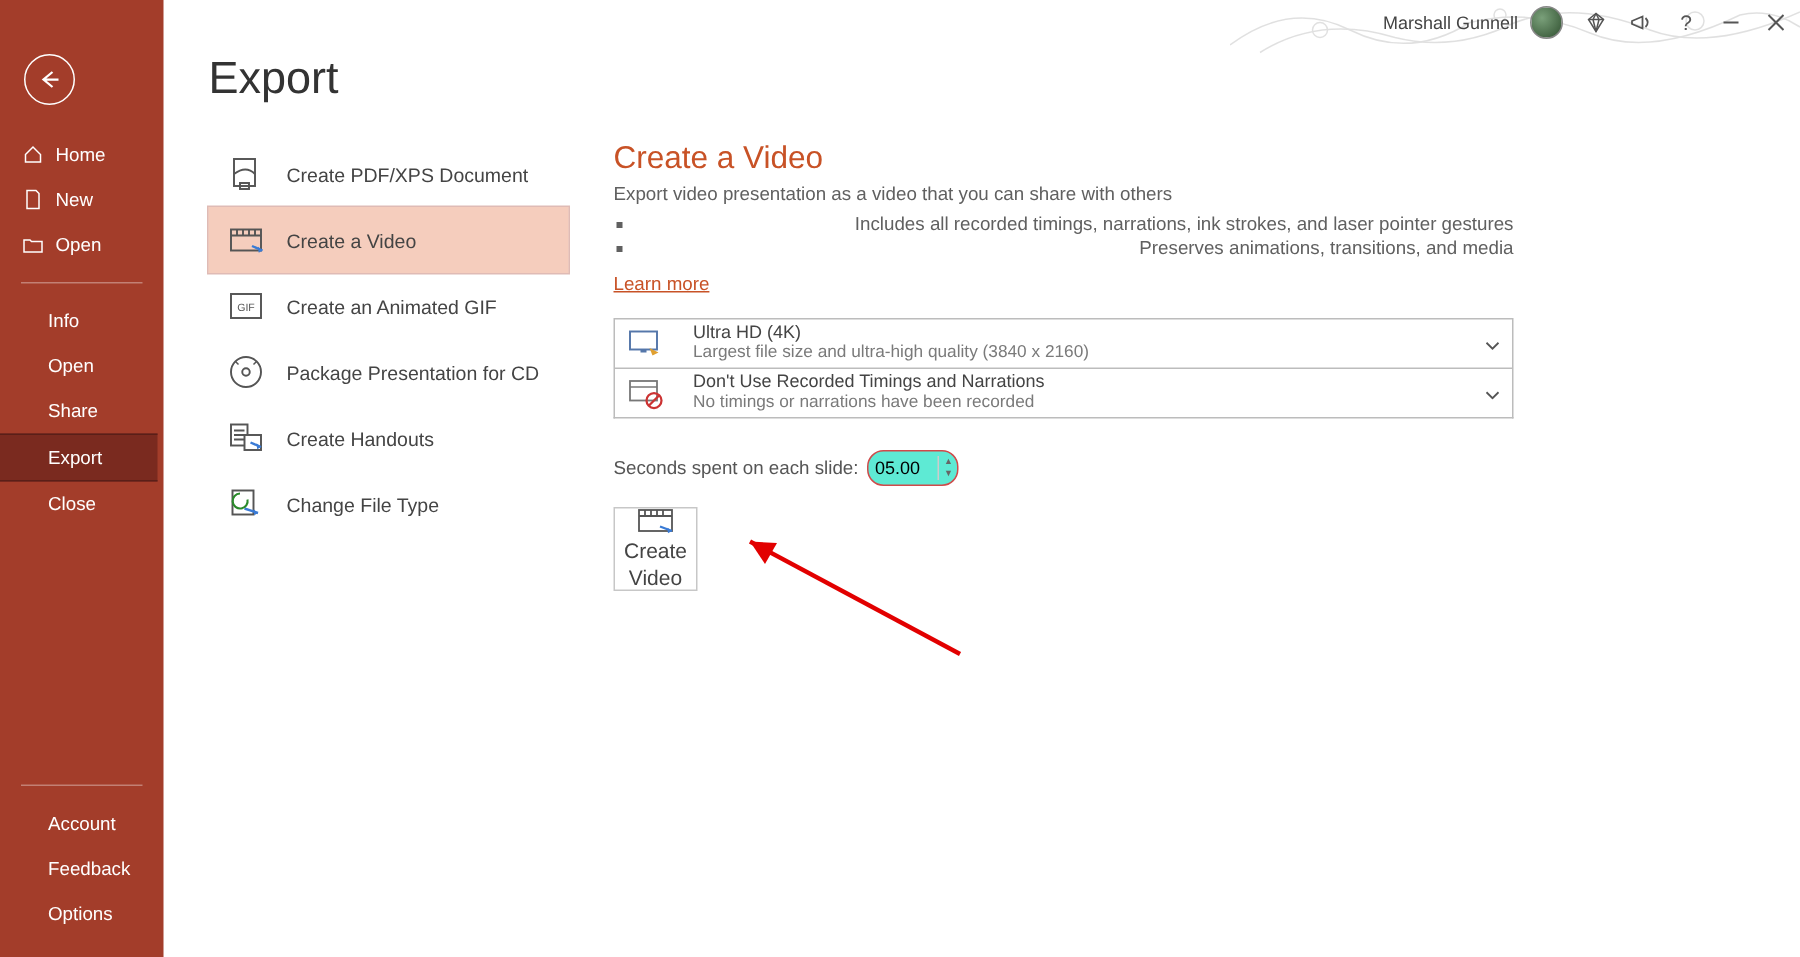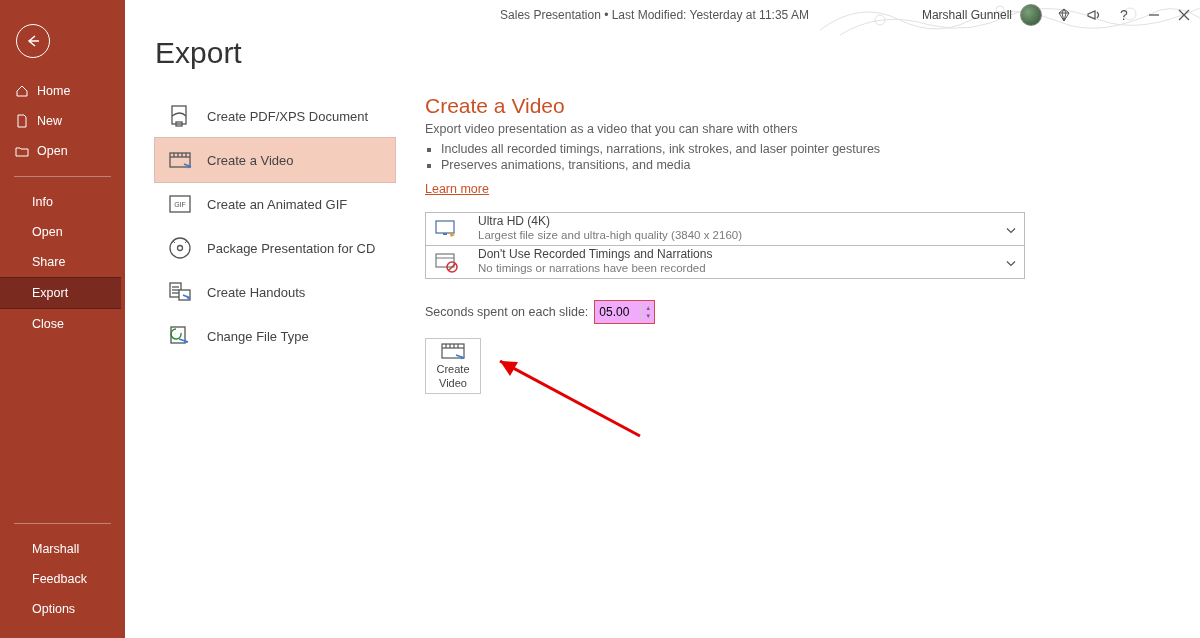--- a/index.html
+++ b/index.html
@@ -18,77 +18,74 @@
   .app{display:flex;height:100%;position:relative;}
   
   .swirl{position:absolute;right:0;top:0;height:38px;width:380px;pointer-events:none;opacity:.25;}
   
   .titlebar{position:absolute;top:0;left:109px;right:0;height:30px;display:flex;align-items:center;justify-content:center;font-size:12px;color:#555;z-index:2;}
   .titlebar-right{position:absolute;right:8px;top:4px;display:flex;align-items:center;gap:14px;z-index:3;font-size:14px;color:#444;}
   .titlebar-right .uname{font-size:12px;margin-right:-6px;}
   .avatar{width:20px;height:20px;border-radius:50%;background:radial-gradient(circle at 35% 35%,#7aa07a,#2f4f2f);border:1px solid #888;}
   .win-btn{display:inline-flex;align-items:center;justify-content:center;width:16px;height:16px;}
   
-  .sidebar{width:125px;background:var(--maroon);color:#fff;display:flex;flex-direction:column;padding-top:8px;font-size:12.5px;}
+  .sidebar{width:109px;background:var(--maroon);color:#fff;display:flex;flex-direction:column;padding-top:20px;font-size:12.5px;}
   .back-btn{width:32px;height:32px;border:1.5px solid #fff;border-radius:50%;margin:16px 0 18px 16px;display:flex;align-items:center;justify-content:center;}
   .sb-item{display:flex;align-items:center;gap:8px;padding:8px 0 8px 15px;cursor:pointer;}
   .sb-item.indent{padding-left:32px;}
   .sb-item.selected{background:var(--maroon-selected);border:1px solid #5a1f18;border-left:none;border-right:none;margin-right:4px;}
   .sb-icon{width:14px;height:14px;display:inline-flex;align-items:center;justify-content:center;}
   .sb-sep{height:1px;background:rgba(255,255,255,.35);margin:10px 14px;}
   .sb-bottom{margin-top:auto;padding-bottom:14px;}
   
   .main{flex:1;padding:36px 0 0 30px;overflow:hidden;}
   h1.page-title{font-weight:300;font-size:30px;margin:0 0 24px 0;color:#333;}
   .cols{display:flex;gap:30px;}
   .export-list{width:240px;}
   .export-item{display:flex;align-items:center;gap:14px;height:44px;padding:0 12px;cursor:pointer;color:#444;}
   .export-item .ei-icon{width:26px;height:26px;display:flex;align-items:center;justify-content:center;}
   .export-item.selected{background:var(--peach);outline:1px solid rgba(163,61,42,.35);}
   .detail{flex:0 0 600px;}
   .detail h2{font-weight:400;font-size:21px;color:var(--orange);margin:0 0 4px 0;}
   .sub{font-size:12.5px;color:var(--text-light);margin:0 0 6px 0;}
   ul.bullets{margin:0 0 4px 0;padding-left:16px;color:var(--text-light);font-size:12.5px;}
-  ul.bullets li{margin:2px 0;list-style:square;}
+  ul.bullets li{margin:2px 0;list-style:square;text-align:right;}
   a.learn{font-size:12.5px;color:var(--orange);text-decoration:underline;display:inline-block;margin:6px 0 16px 0;}
   .combo{border:1px solid #bcbcbc;display:flex;align-items:center;position:relative;height:32px;padding-left:8px;cursor:pointer;margin:0;}
   .combo + .combo{border-top:none;}
   .combo .c-icon{width:24px;height:24px;margin-right:8px;flex:0 0 24px;}
   .combo .c-lines{display:flex;flex-direction:column;line-height:1.15;padding:2px 0;margin-left:12px;}
   .combo .c-title{font-size:12px;color:#444;}
   .combo .c-sub{font-size:11.5px;color:var(--text-faint);}
   .combo .chev{position:absolute;right:8px;top:50%;transform:translateY(-50%);}
   .spent-row{display:flex;align-items:center;gap:6px;margin-top:21px;font-size:12.5px;color:#555;}
-  .numbox{border:1.5px solid var(--red);border-radius:0;display:flex;align-items:center;height:22px;background:#f0abfc;}
+  .numbox{border:1.5px solid var(--red);border-radius:11px;display:flex;align-items:center;height:22px;background:#5eead4;}
   .numbox input{border:none;width:38px;font-size:12px;padding:0 4px;outline:none;background:transparent;}
   .spin{display:flex;flex-direction:column;border-left:1px solid #ccc;}
   .spin .sp{font-size:6px;line-height:1;padding:1px 3px;color:#666;cursor:pointer;}
-  .create-btn{margin-top:14px;width:54px;height:54px;border:1px solid #c7c7c7;display:flex;flex-direction:column;align-items:center;justify-content:center;gap:2px;cursor:pointer;font-size:11px;color:#444;}
+  .create-btn{margin-top:14px;width:54px;height:54px;border:1px solid #c7c7c7;display:flex;flex-direction:column;align-items:center;justify-content:center;gap:2px;cursor:pointer;font-size:14px;color:#444;}
   .create-btn .cv-icon{width:24px;height:18px;}
   
   .arrow{position:absolute;left:470px;top:346px;pointer-events:none;}
 </style>
 </head>
 <body>
 
 <div class="app">
 
   <svg class="swirl" viewBox="0 0 380 38">
     <g fill="none" stroke="#888" stroke-width="1">
       <path d="M0,30 Q40,0 80,20 T160,15 Q200,5 240,22 T340,10 Q360,5 380,18"></path>
       <path d="M20,35 Q60,10 110,25 Q150,35 190,15 Q230,0 280,20 Q320,35 380,8"></path>
       <circle cx="310" cy="14" r="6"></circle>
         <circle cx="60" cy="20" r="5"></circle>
         <circle cx="180" cy="10" r="4"></circle>
     </g>
   </svg>
 
-  <div class="titlebar">
-    <span>Sales Presentation • Last Modified: Yesterday at 11:35 AM</span>
-  </div>
   <div class="titlebar-right">
     <span class="uname">Marshall Gunnell</span>
     <span class="avatar"></span>
     <span class="win-btn">
       <svg width="16" height="16" viewBox="0 0 16 16">
           <g fill="none" stroke="#555" stroke-width="1">
             <path d="M3 6 L8 2 L13 6 L8 14 Z"></path>
             <path d="M3 6 H13 M6 6 L8 14 M10 6 L8 14 M8 2 L6 6 M8 2 L10 6"></path>
           </g>
         </svg>
@@ -157,21 +154,21 @@
     <div class="sb-item indent selected">
         <span>Export</span>
       </div>
     <div class="sb-item indent">
         <span>Close</span>
       </div>
 
     <div class="sb-bottom">
       <div class="sb-sep"></div>
       <div class="sb-item indent">
-          <span>Marshall</span>
+          <span>Account</span>
         </div>
       <div class="sb-item indent">
           <span>Feedback</span>
         </div>
       <div class="sb-item indent">
           <span>Options</span>
         </div>
     </div>
   </div>
 

